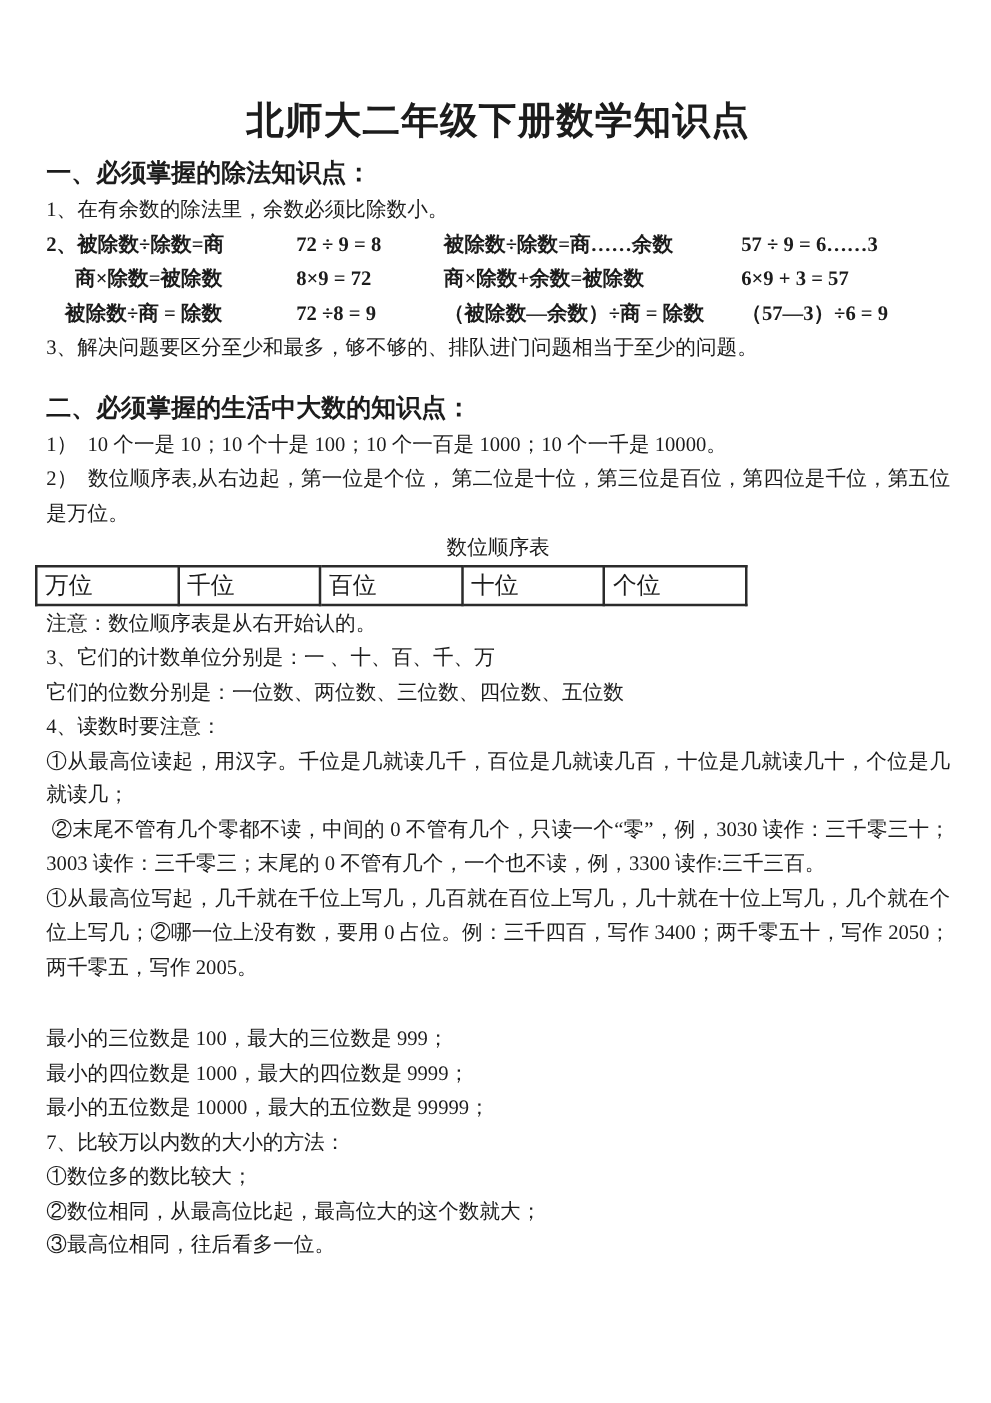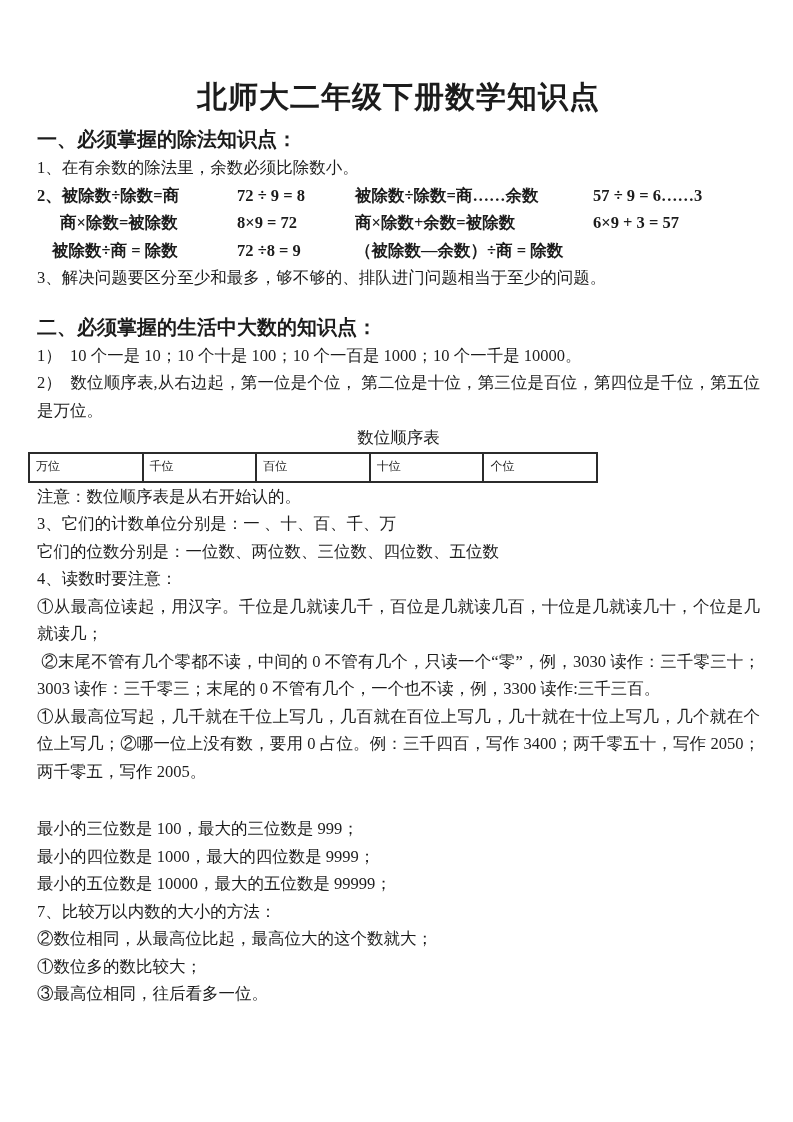--- a/index.html
+++ b/index.html
@@ -55,21 +55,21 @@
     line-height: 27.5px;
   }
   table.pos-table {
     border-collapse: collapse;
     width: 570px;
     margin-left: -9px;
     table-layout: fixed;
   }
   table.pos-table td {
     border: 2px solid #2b2b2b;
-    font-size: 12px;
+    font-size: 19px;
     height: 24px;
     padding: 1px 22px 2px 6px;
     vertical-align: middle;
   }
   .spacer { height: 30px; }
 </style>
 </head>
 <body>
 
 <div class="page">
@@ -89,20 +89,21 @@
   <div class="frow">
     <span class="fcell ind-a">商×除数=被除数</span>
     <span class="fcell">8×9 = 72</span>
     <span class="fcell">商×除数+余数=被除数</span>
     <span class="fcell">6×9 + 3 = 57</span>
   </div>
   <div class="frow">
     <span class="fcell ind-b">被除数÷商 = 除数</span>
     <span class="fcell">72 ÷8 = 9</span>
     <span class="fcell">（被除数—余数）÷商 = 除数</span>
+    <span class="fcell">（57—3）÷6 = 9</span>
   </div>
 
   <div class="para">3、解决问题要区分至少和最多，够不够的、排队进门问题相当于至少的问题。</div>
 
   <div class="sec-heading mt-lg">二、必须掌握的生活中大数的知识点：</div>
 
   <div class="para">1）&nbsp; 10 个一是 10；10 个十是 100；10 个一百是 1000；10 个一千是 10000。</div>
   <div class="para">2）&nbsp; 数位顺序表,从右边起，第一位是个位，&nbsp;第二位是十位，第三位是百位，第四位是千位，第五位是万位。</div>
 
   <div class="tbl-caption">数位顺序表</div>
@@ -127,17 +128,17 @@
   <div class="para">&nbsp;②末尾不管有几个零都不读，中间的 0 不管有几个，只读一个“零”，例，3030 读作：三千零三十；3003 读作：三千零三；末尾的 0 不管有几个，一个也不读，例，3300 读作:三千三百。</div>
   <div class="para">①从最高位写起，几千就在千位上写几，几百就在百位上写几，几十就在十位上写几，几个就在个位上写几；②哪一位上没有数，要用 0 占位。例：三千四百，写作 3400；两千零五十，写作 2050；两千零五，写作 2005。</div>
 
   <div class="spacer"></div>
 
   <div class="para">最小的三位数是 100，最大的三位数是 999；</div>
   <div class="para">最小的四位数是 1000，最大的四位数是 9999；</div>
   <div class="para">最小的五位数是 10000，最大的五位数是 99999；</div>
 
   <div class="para">7、比较万以内数的大小的方法：</div>
+  <div class="para">①数位多的数比较大；</div>
   <div class="para">②数位相同，从最高位比起，最高位大的这个数就大；</div>
-  <div class="para">①数位多的数比较大；</div>
   <div class="para">③最高位相同，往后看多一位。</div>
 
 </div>
 
 </body></html>

